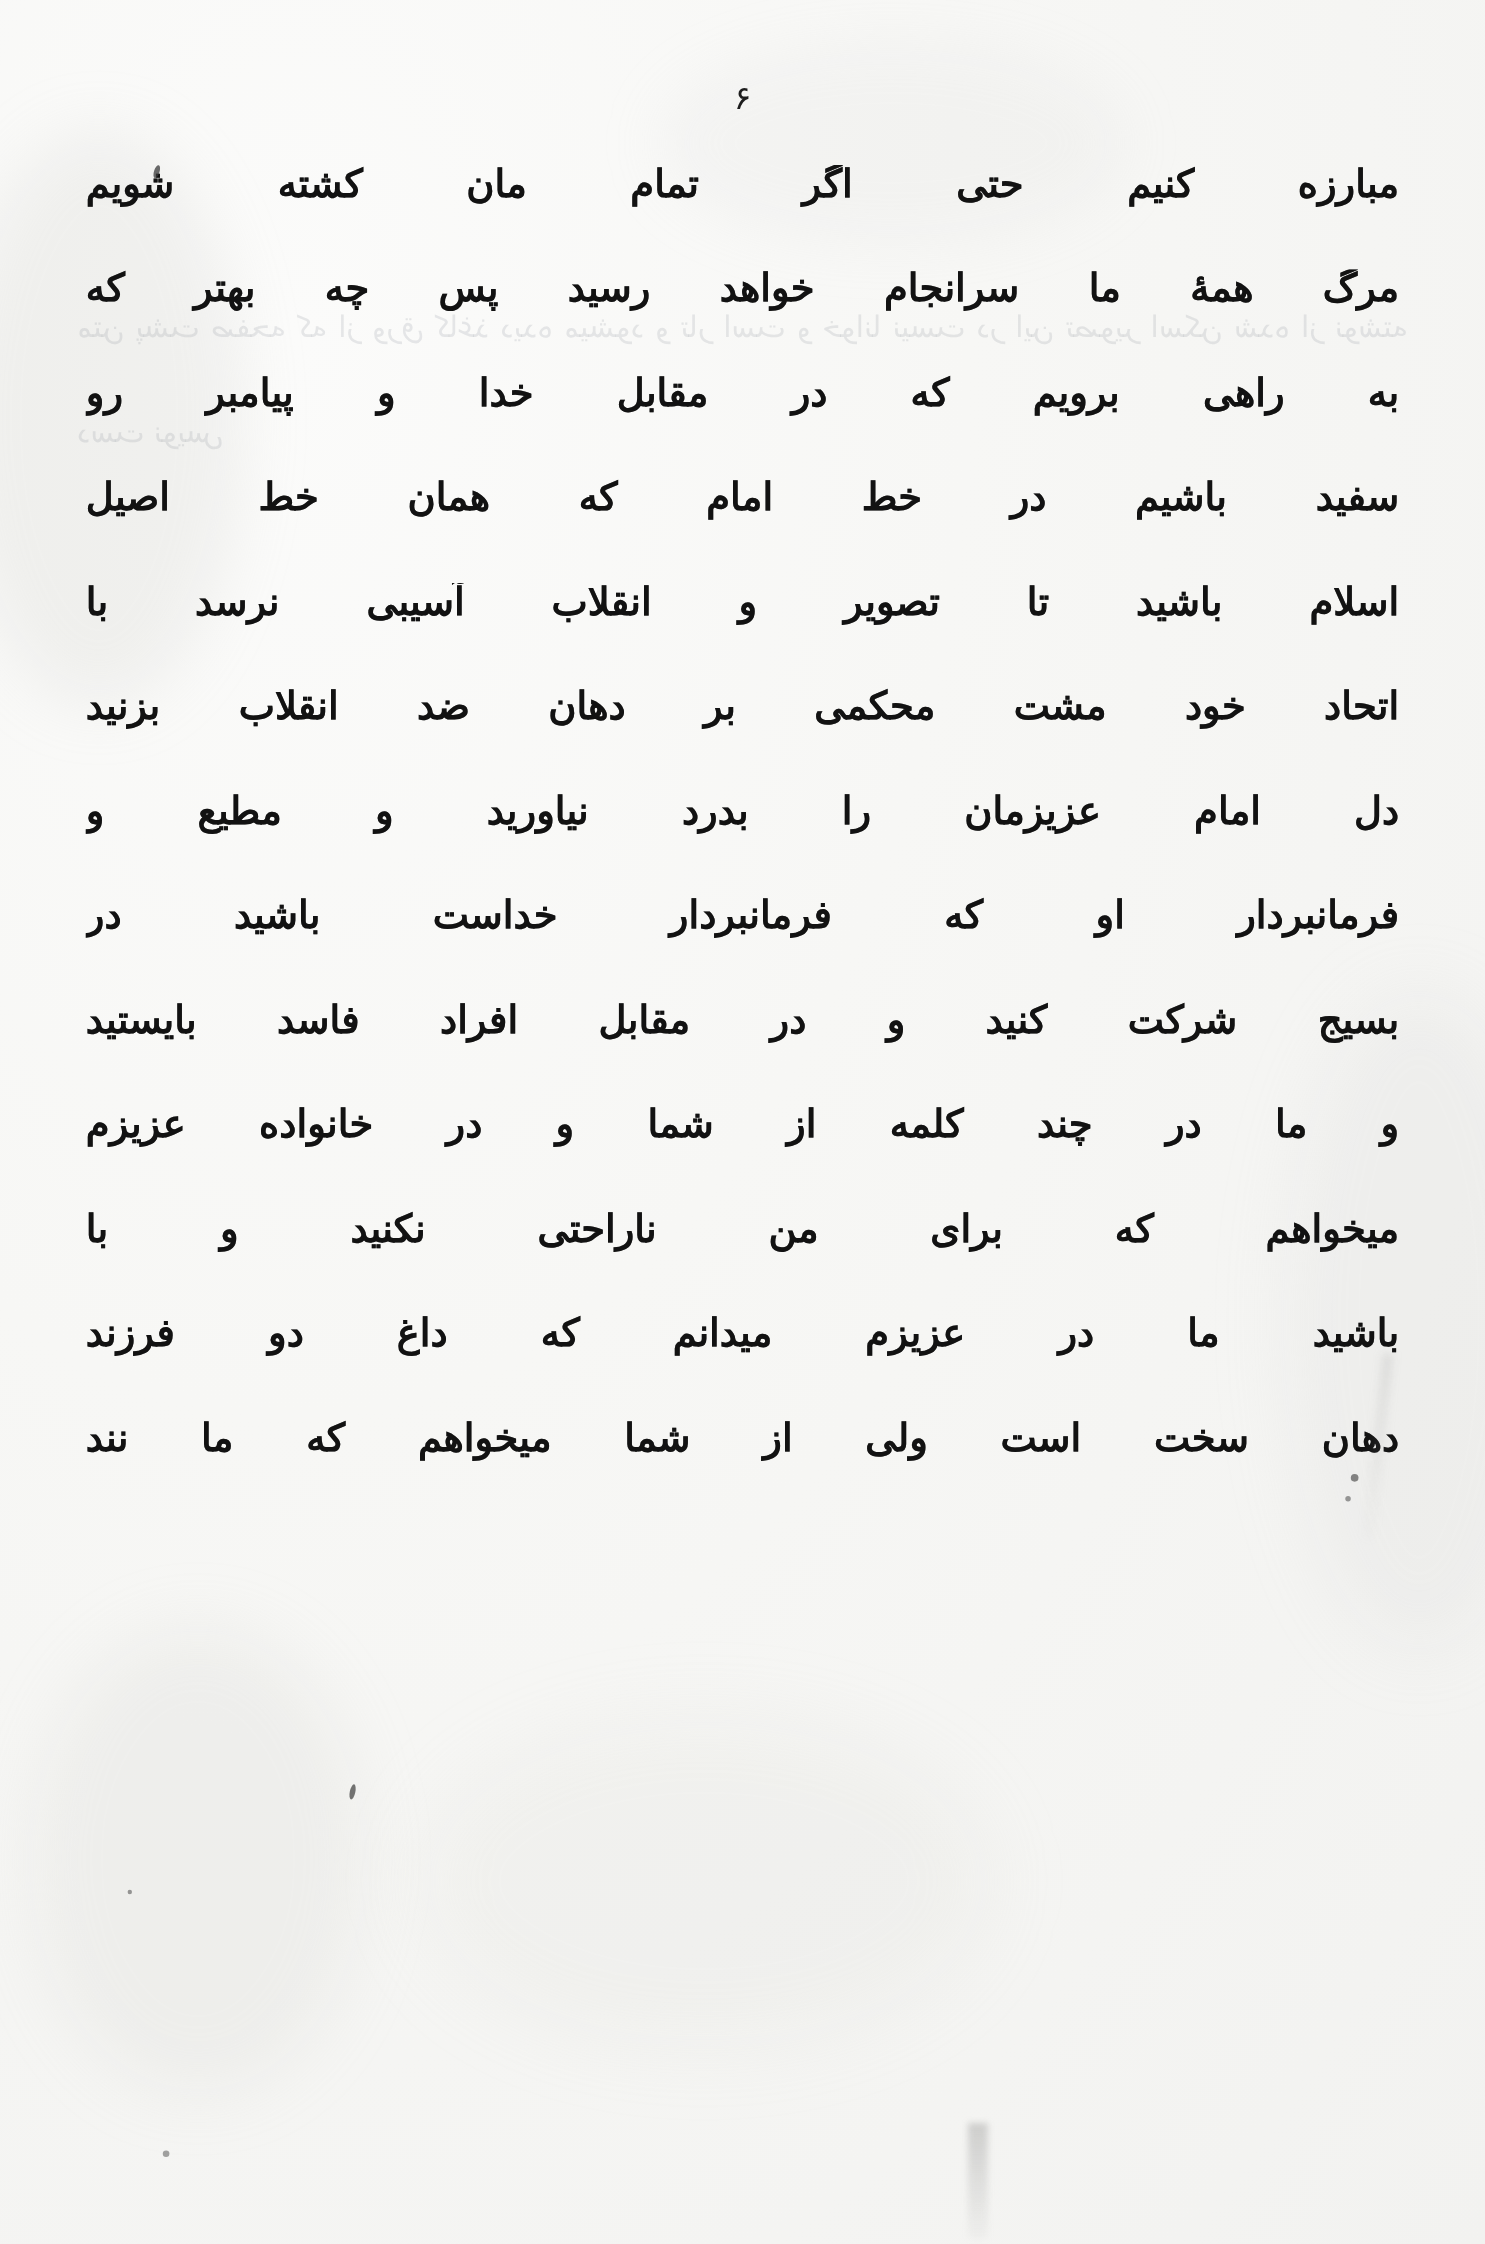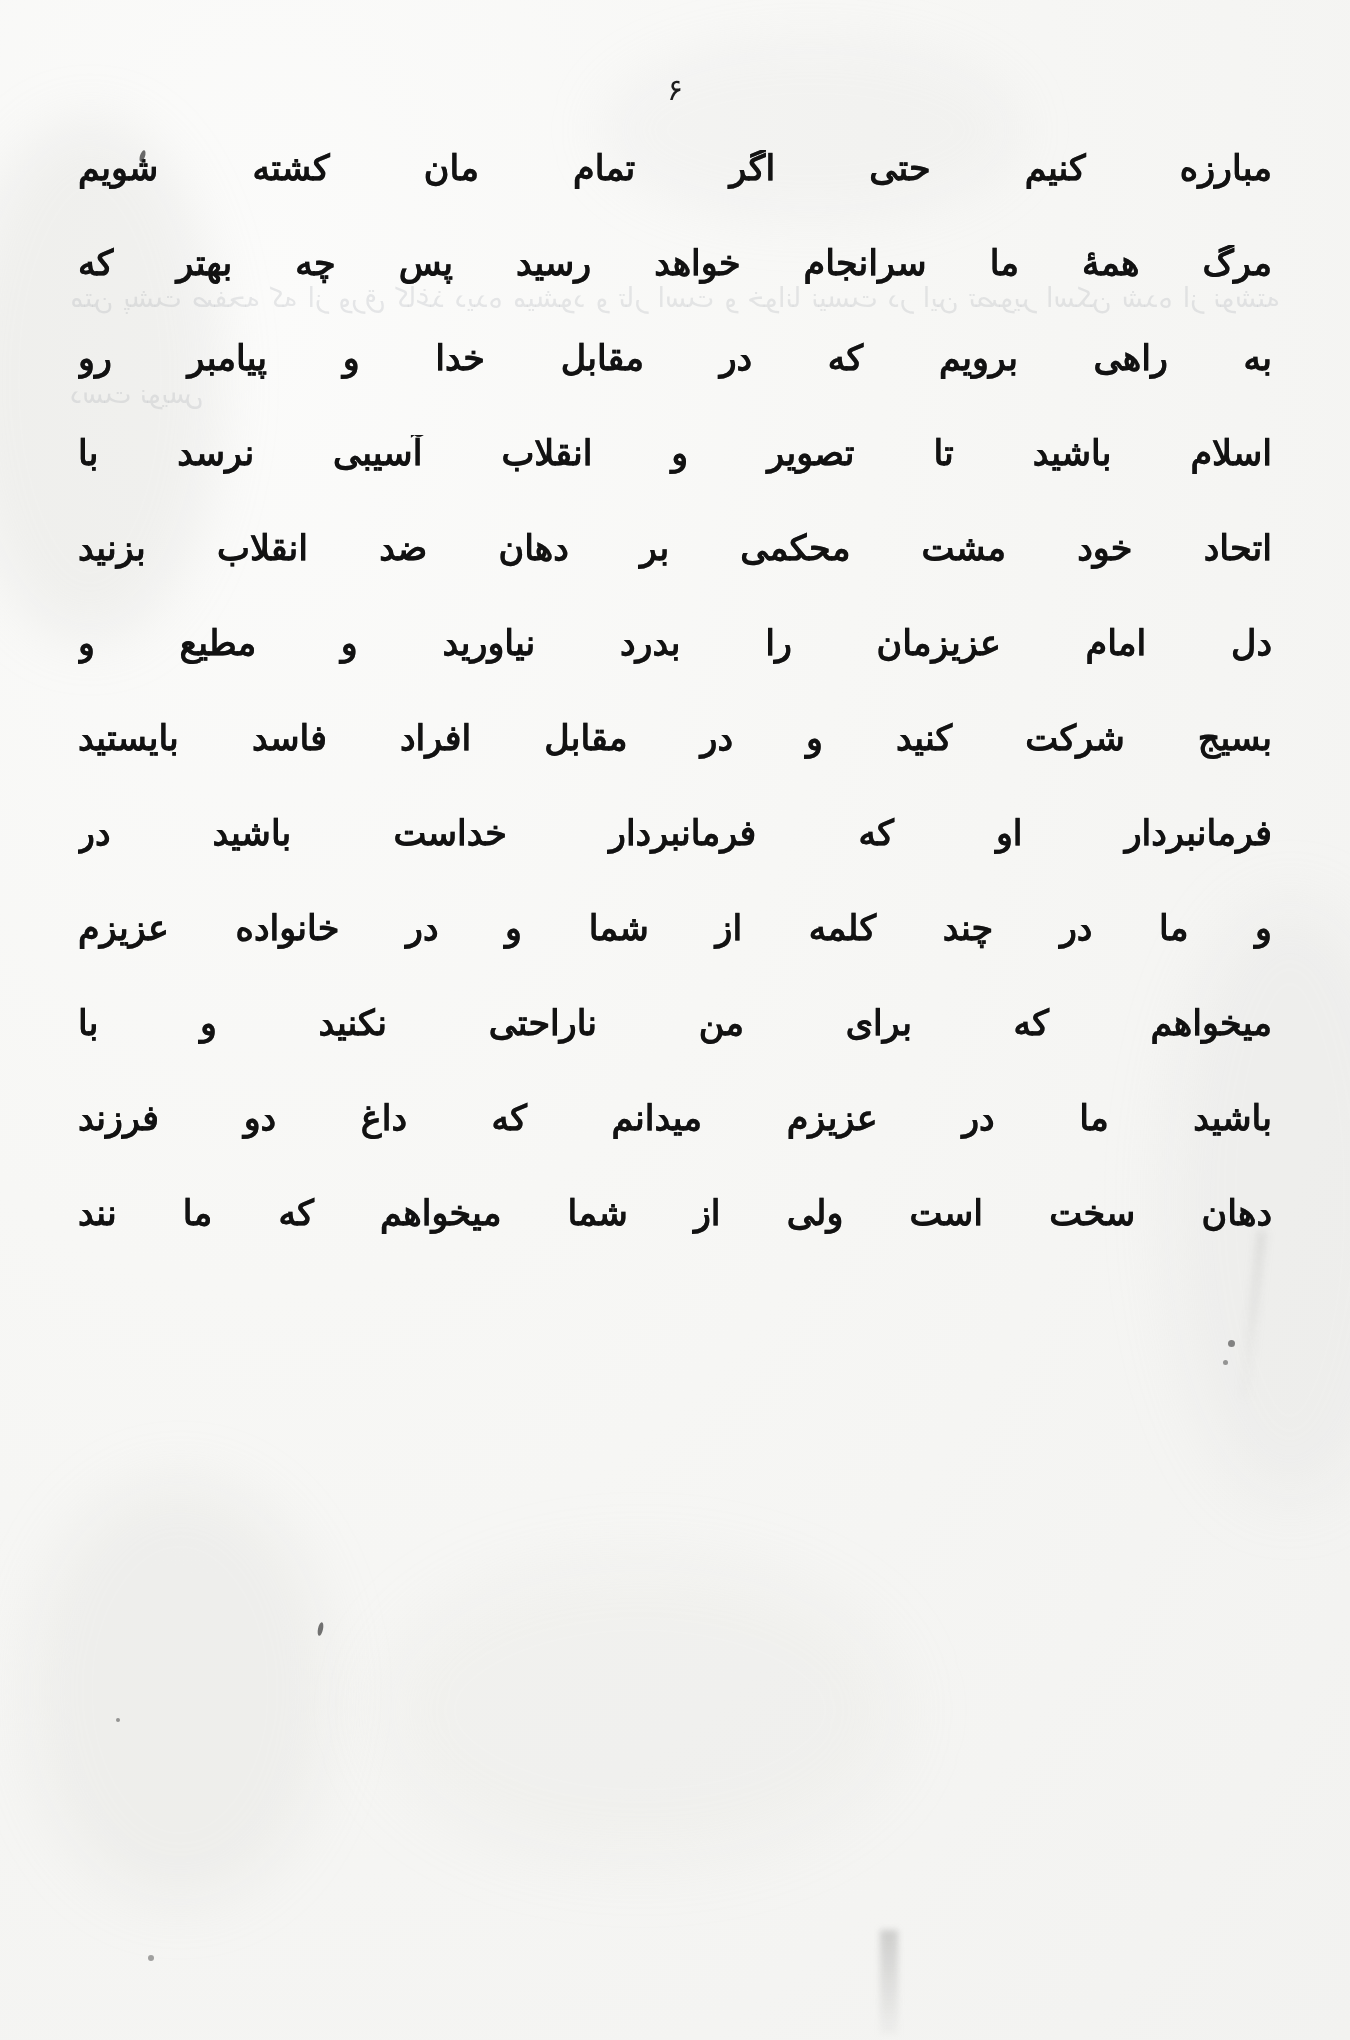--- a/index.html
+++ b/index.html
@@ -148,25 +148,26 @@
   <div class="scan-blotch b5"></div>
 
   <div class="bleed-through">متن پشت صفحه که از ورق کاغذ دیده میشود و تار است و خوانا نیست در این تصویر اسکن شده از نوشته دست نویس</div>
 
   <div class="page-number">۶</div>
 
   <div class="body-block">
     <div class="line stretch">مبارزه کنیم حتی اگر تمام مان کشته شویم</div>
     <div class="line stretch">مرگ همهٔ ما سرانجام خواهد رسید پس چه بهتر که</div>
     <div class="line stretch">به راهی برویم که در مقابل خدا و پیامبر رو</div>
+    <div class="line stretch">سفید باشیم در خط امام که همان خط اصیل</div>
     <div class="line stretch">اسلام باشید تا تصویر و انقلاب آسیبی نرسد با</div>
     <div class="line stretch">اتحاد خود مشت محکمی بر دهان ضد انقلاب بزنید</div>
     <div class="line stretch">دل امام عزیزمان را بدرد نیاورید و مطیع و</div>
+    <div class="line stretch">فرمانبردار او که فرمانبردار خداست باشید در</div>
     <div class="line stretch">بسیج شرکت کنید و در مقابل افراد فاسد بایستید</div>
-    <div class="line stretch">فرمانبردار او که فرمانبردار خداست باشید در</div>
     <div class="line stretch">و ما در چند کلمه از شما و در خانواده عزیزم</div>
     <div class="line stretch">میخواهم که برای من ناراحتی نکنید و با</div>
     <div class="line stretch">باشید ما در عزیزم میدانم که داغ دو فرزند</div>
     <div class="line stretch">دهان سخت است ولی از شما میخواهم که ما نند</div>
   </div>
 
   <div class="speck s1"></div>
   <div class="speck s2"></div>
   <div class="speck s3"></div>
   <div class="speck s4"></div>

